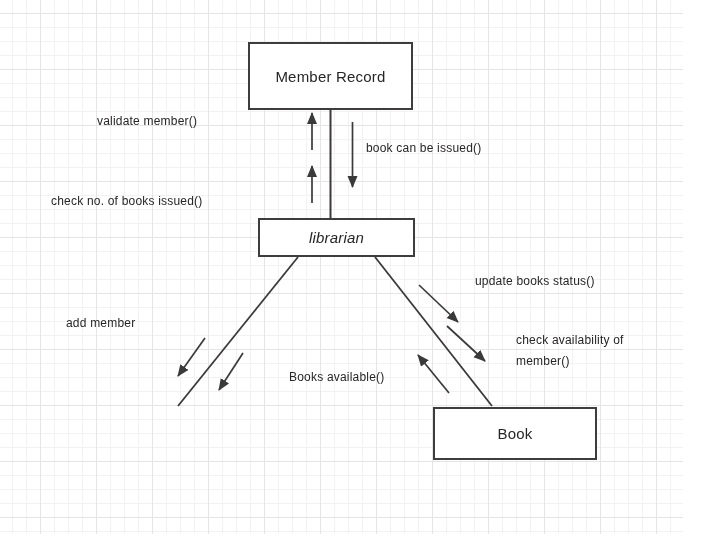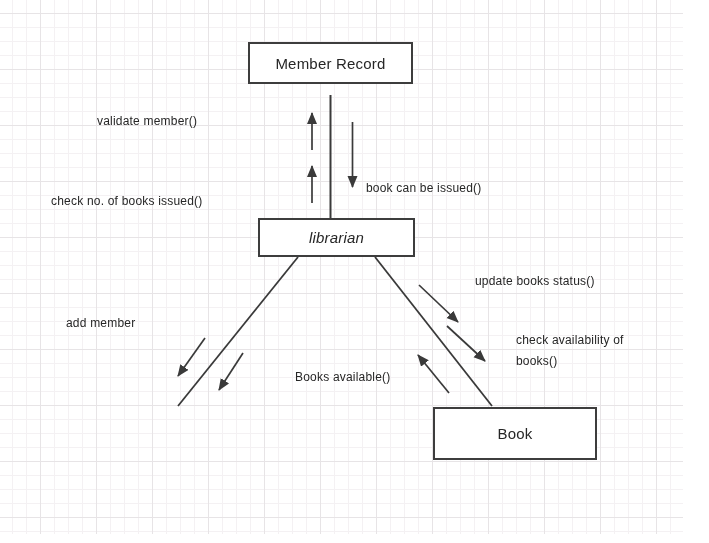--- a/index.html
+++ b/index.html
@@ -46,42 +46,42 @@
     display: flex;
     align-items: center;
     justify-content: center;
     box-sizing: border-box;
   }
   .node span {
     font-size: 15px;
     color: #262626;
     letter-spacing: 0.2px;
   }
-  .node-member-record { left: 248px; top: 42px;  width: 165px; height: 42px; }
+  .node-member-record { left: 248px; top: 42px;  width: 165px; height: 68px; }
   .node-librarian     { left: 258px; top: 218px; width: 157px; height: 39px; font-style: italic; }
   .node-transaction   { left: 55px;  top: 407px; width: 163px; height: 53px; }
   .node-book          { left: 433px; top: 407px; width: 164px; height: 53px; }
   .msg {
     position: absolute;
     font-size: 12px;
     color: #262626;
     white-space: nowrap;
     letter-spacing: 0.2px;
   }
   .msg.multiline {
     white-space: pre-line;
     line-height: 21px;
   }
   .msg-validate        { left: 97px;  top: 114px; }
-  .msg-book-issued     { left: 366px; top: 141px; margin-top: 40px; }
+  .msg-book-issued     { left: 366px; top: 141px; }
   .msg-check-books     { left: 51px;  top: 194px; }
   .msg-add-member      { left: 66px;  top: 316px; }
   .msg-update-status   { left: 475px; top: 274px; }
   .msg-check-avail     { left: 516px; top: 330px; }
-  .msg-books-available { left: 289px; top: 370px; margin-left: 6px; }
+  .msg-books-available { left: 289px; top: 370px; }
 </style>
 </head>
 <body>
 
 <div class="canvas">
 
   <div class="grid"></div>
 
   <svg class="links" viewBox="0 0 709 543" xmlns="http://www.w3.org/2000/svg">
     <defs>
@@ -117,16 +117,16 @@
   <div class="node node-book">
     <span>Book</span>
   </div>
 
   <div class="msg msg-validate">validate member()</div>
   <div class="msg msg-book-issued">book can be issued()</div>
   <div class="msg msg-check-books">check no. of books issued()</div>
   <div class="msg msg-add-member">add member</div>
   <div class="msg msg-update-status">update books status()</div>
   <div class="msg msg-check-avail multiline">check availability of
-books()</div>
+member()</div>
   <div class="msg msg-books-available">Books available()</div>
 
 </div>
 
 </body></html>

